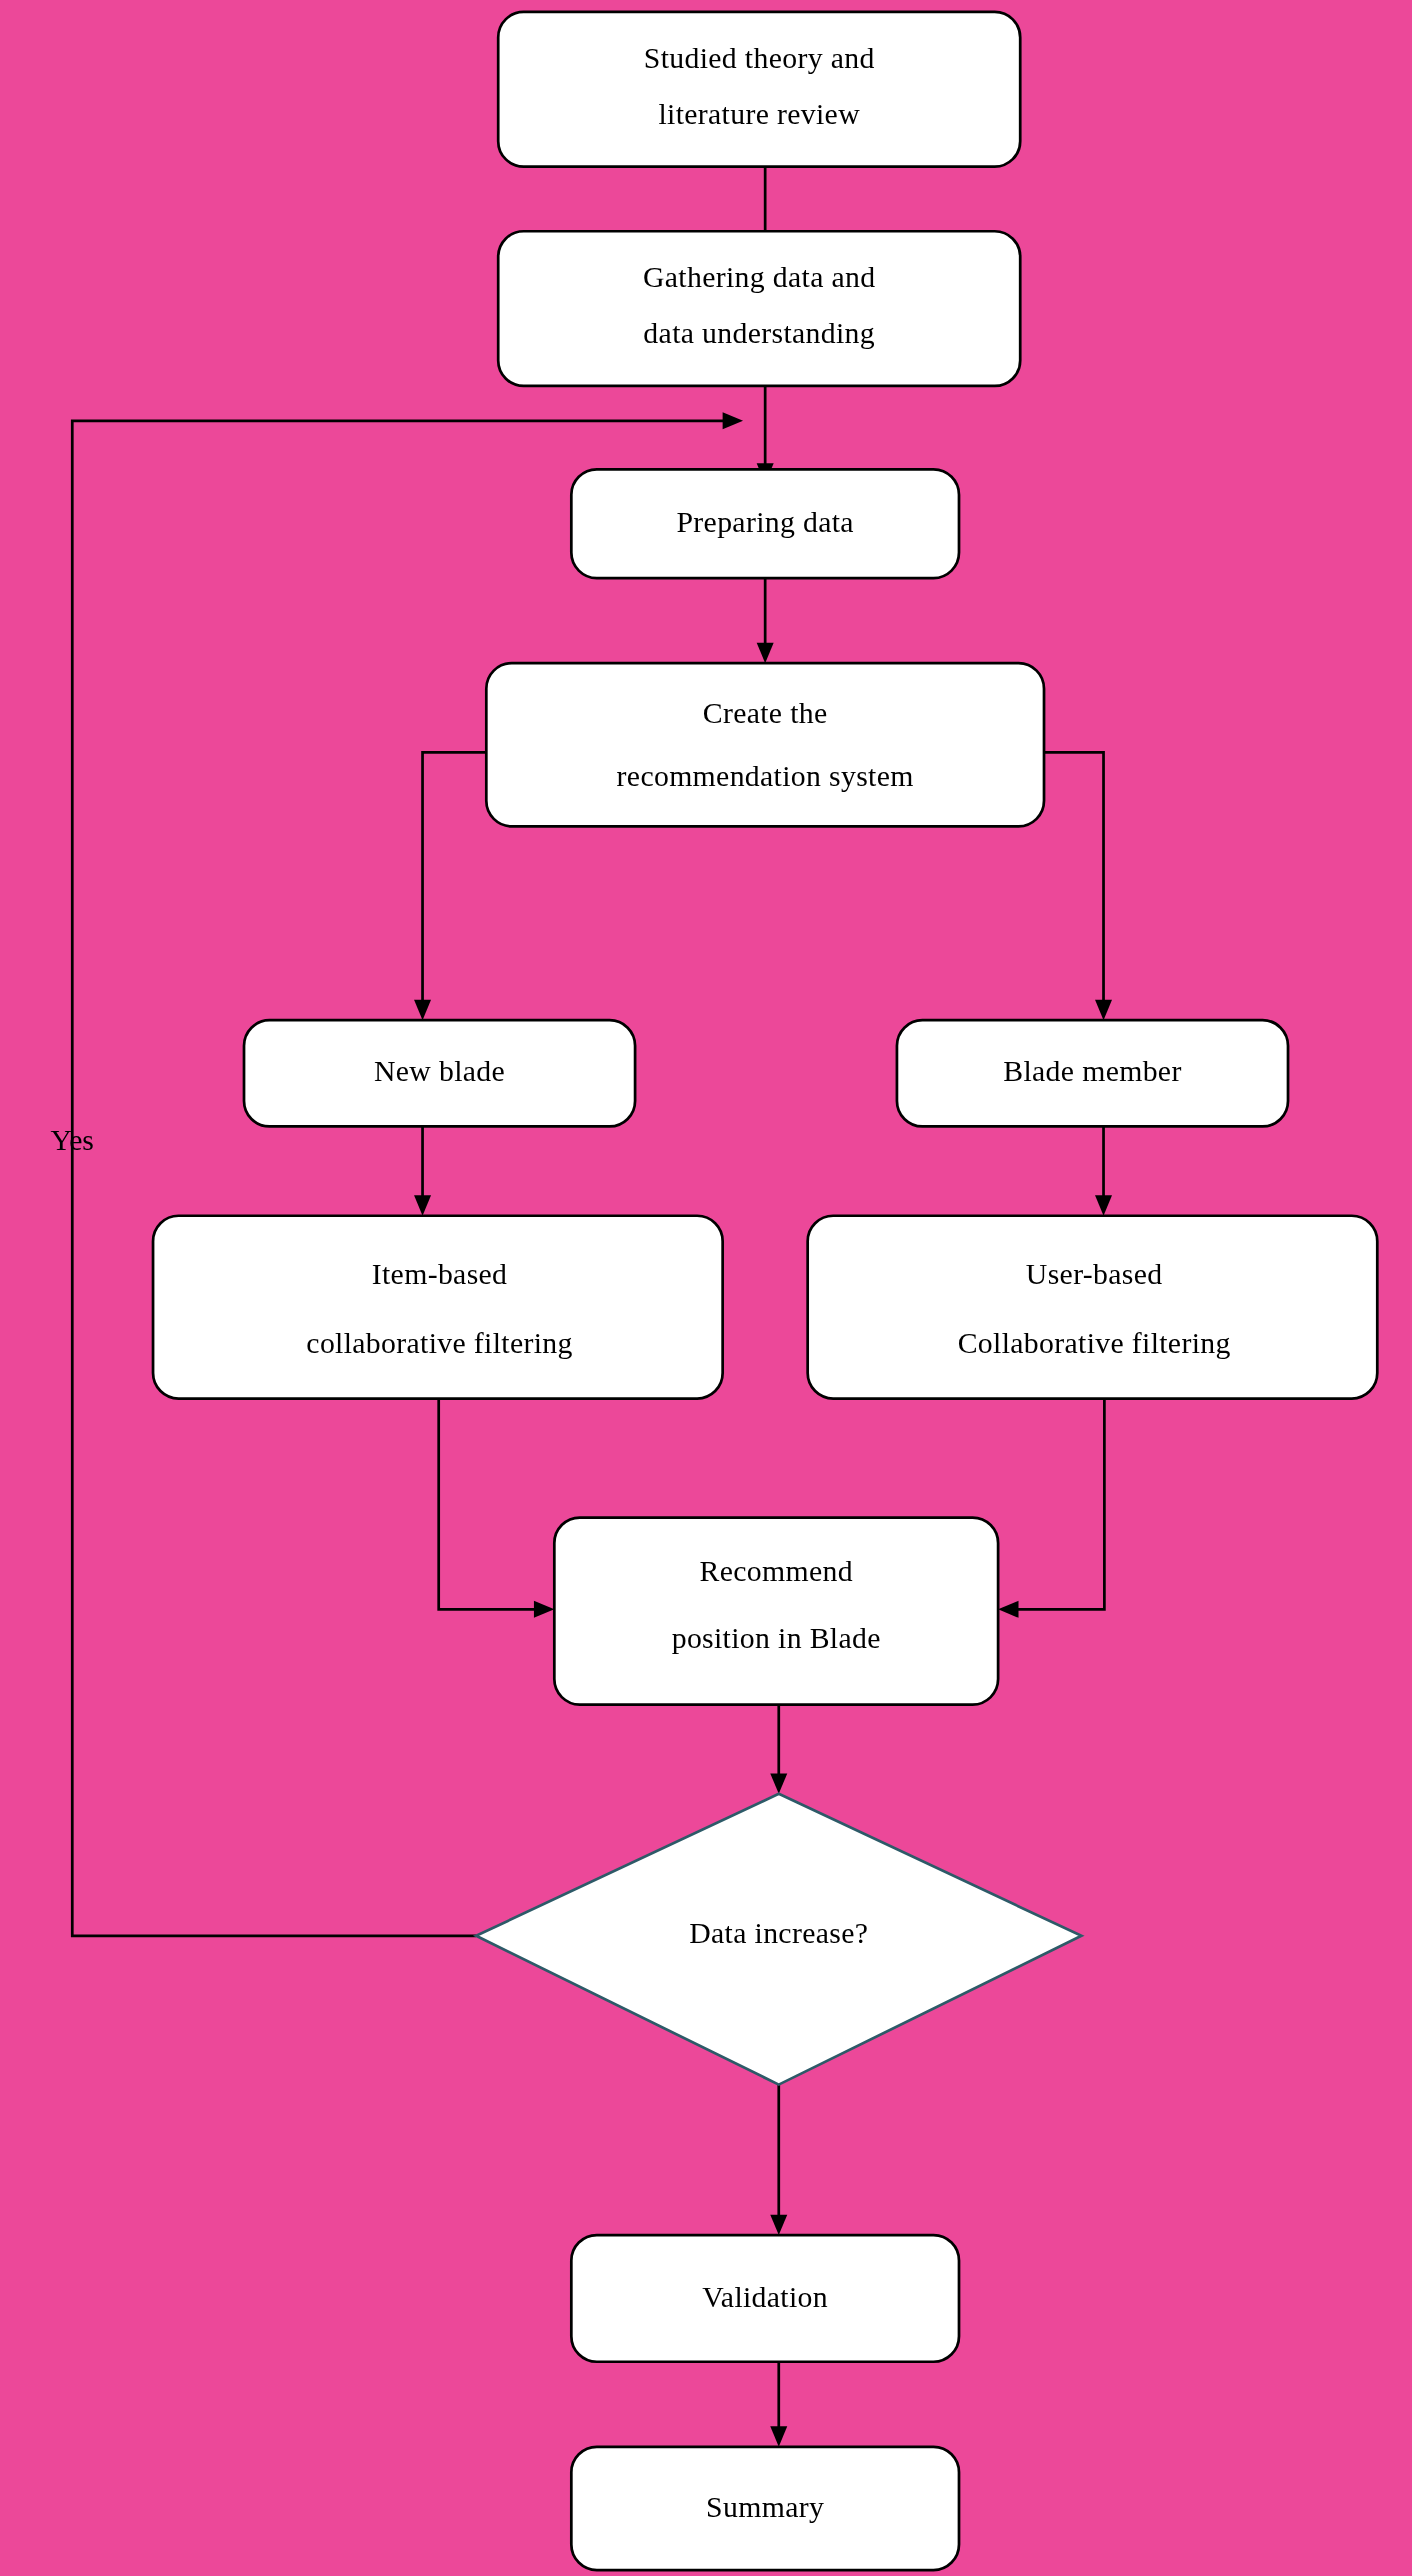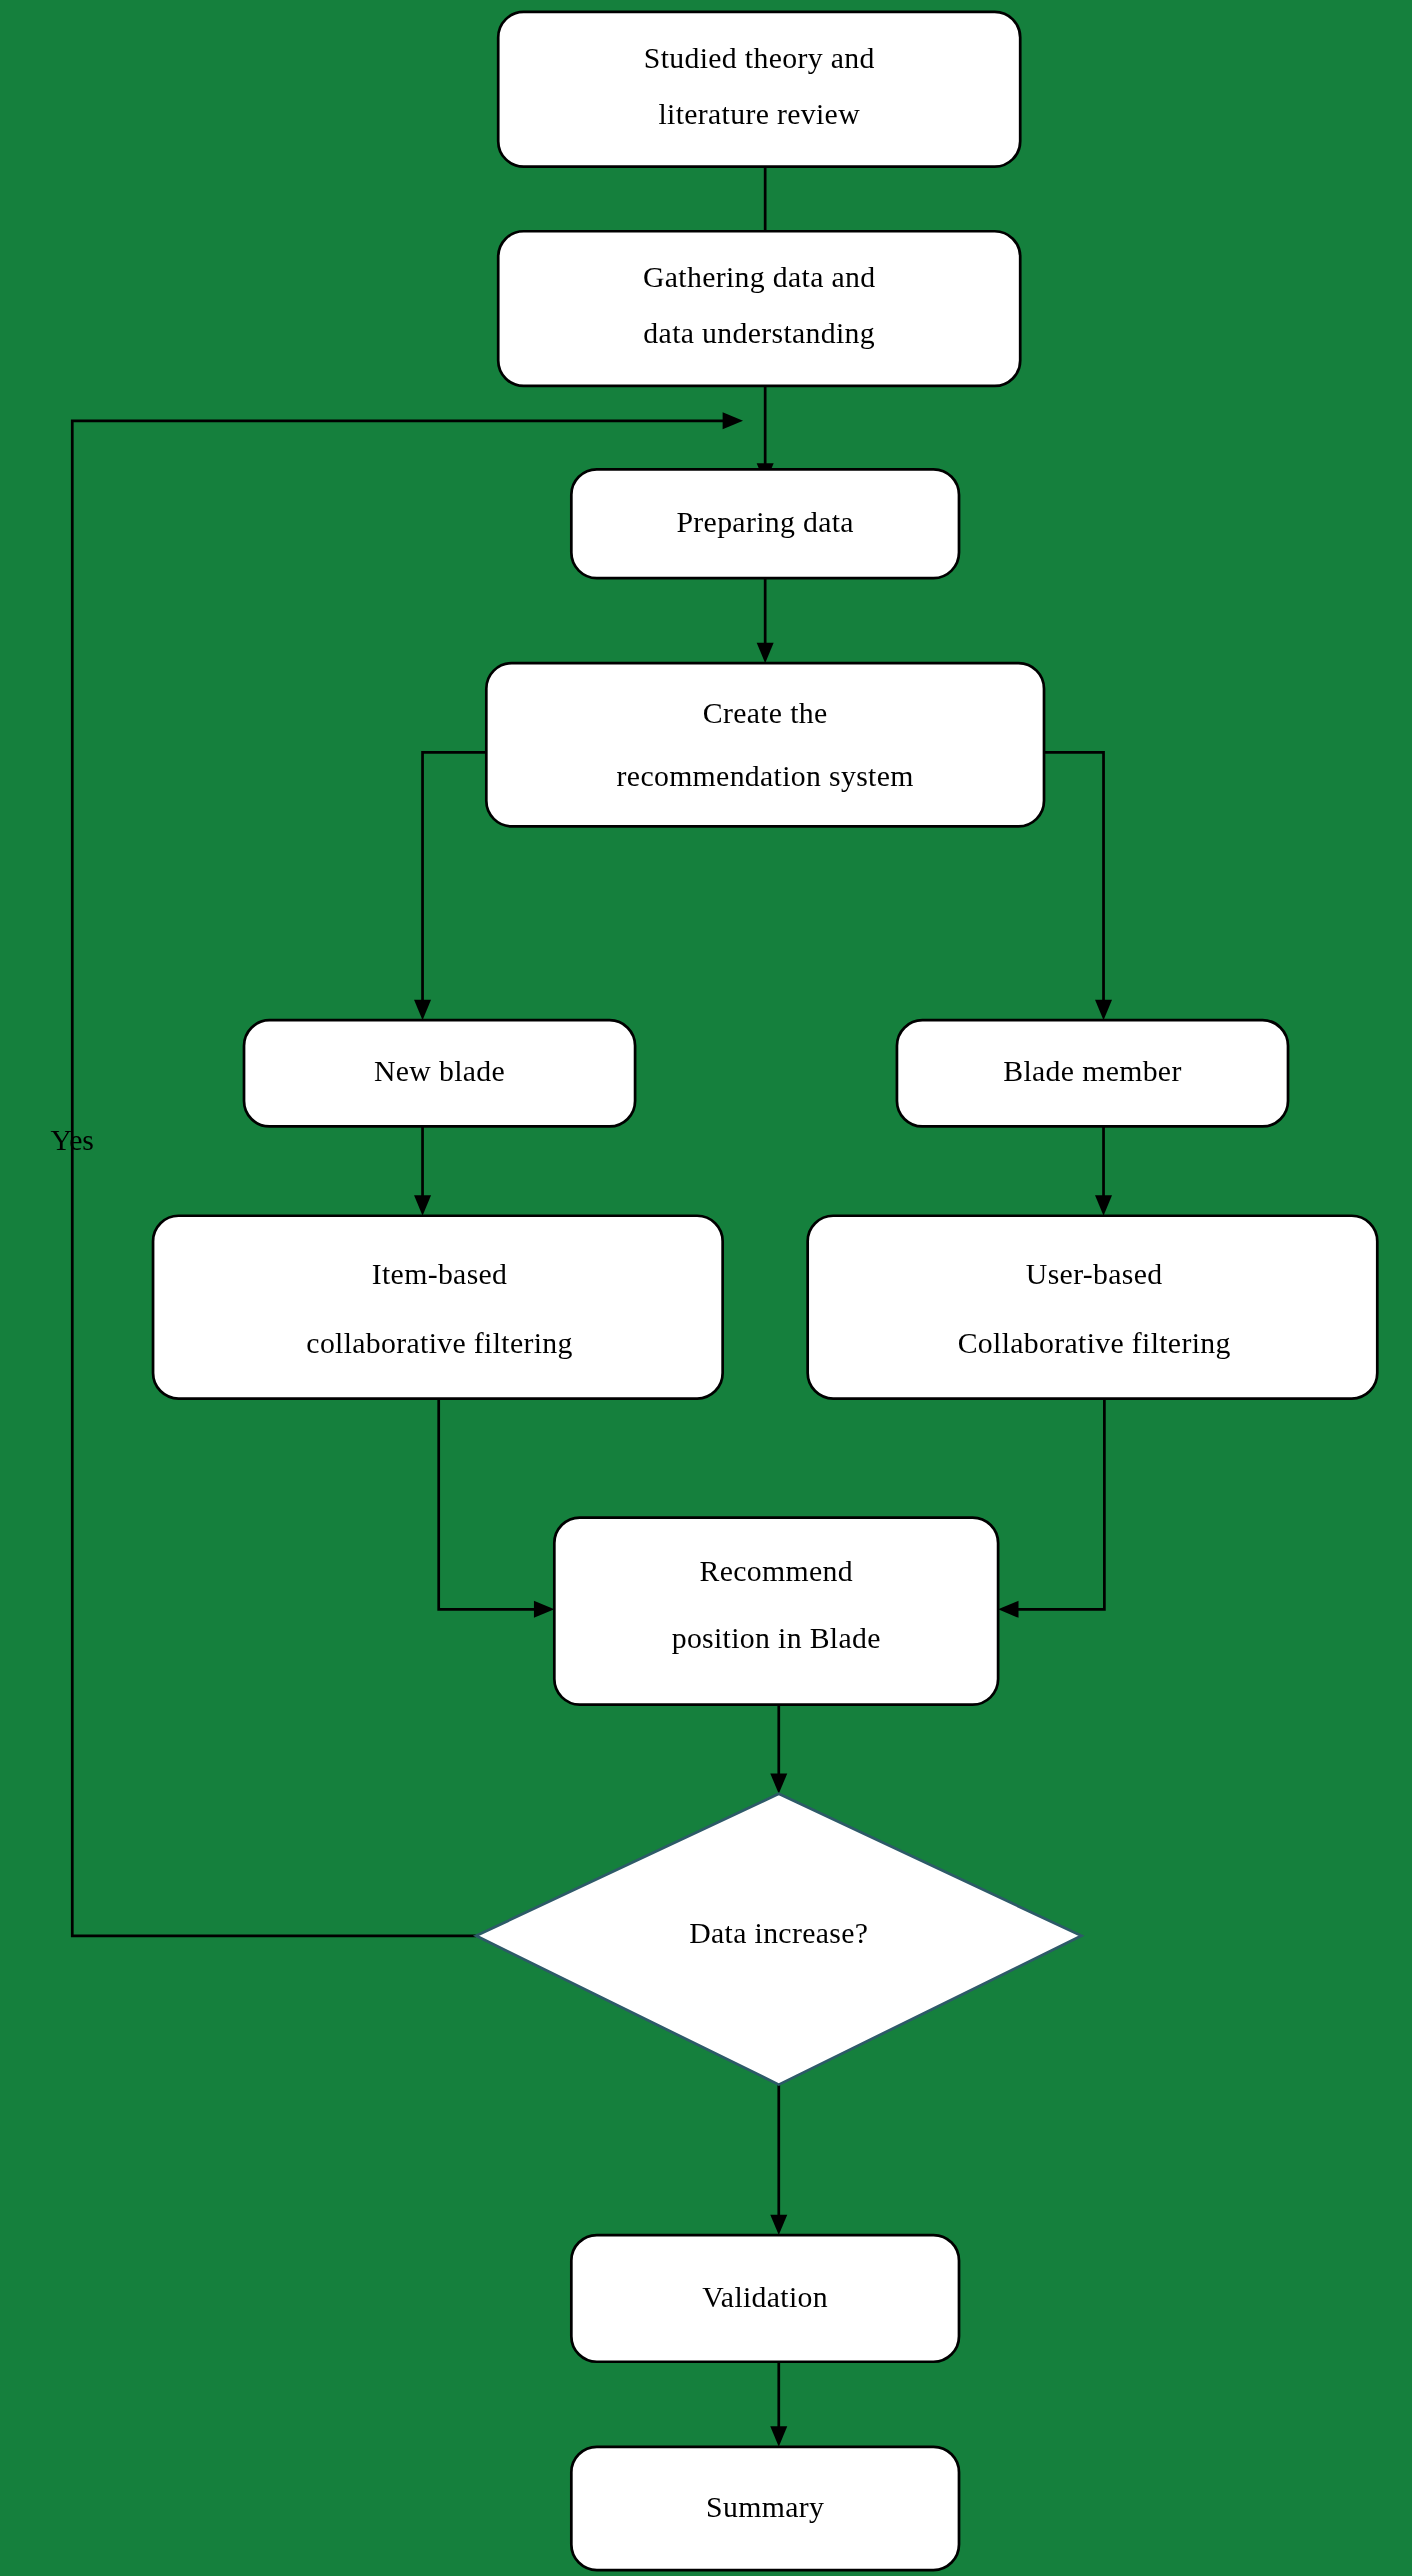--- a/index.html
+++ b/index.html
@@ -10,21 +10,21 @@
   body {
     width: 1413px;
     height: 2576px;
     font-family: "Liberation Serif", "DejaVu Serif", serif;
     overflow: hidden;
   }
   #flow-root {
     position: relative;
     width: 1413px;
     height: 2576px;
-    background: #15803d;
+    background: #ec4899;
   }
   svg#flow-svg {
     position: absolute;
     top: 0;
     left: 0;
     width: 1413px;
     height: 2576px;
     display: block;
   }
   .node-rect {

